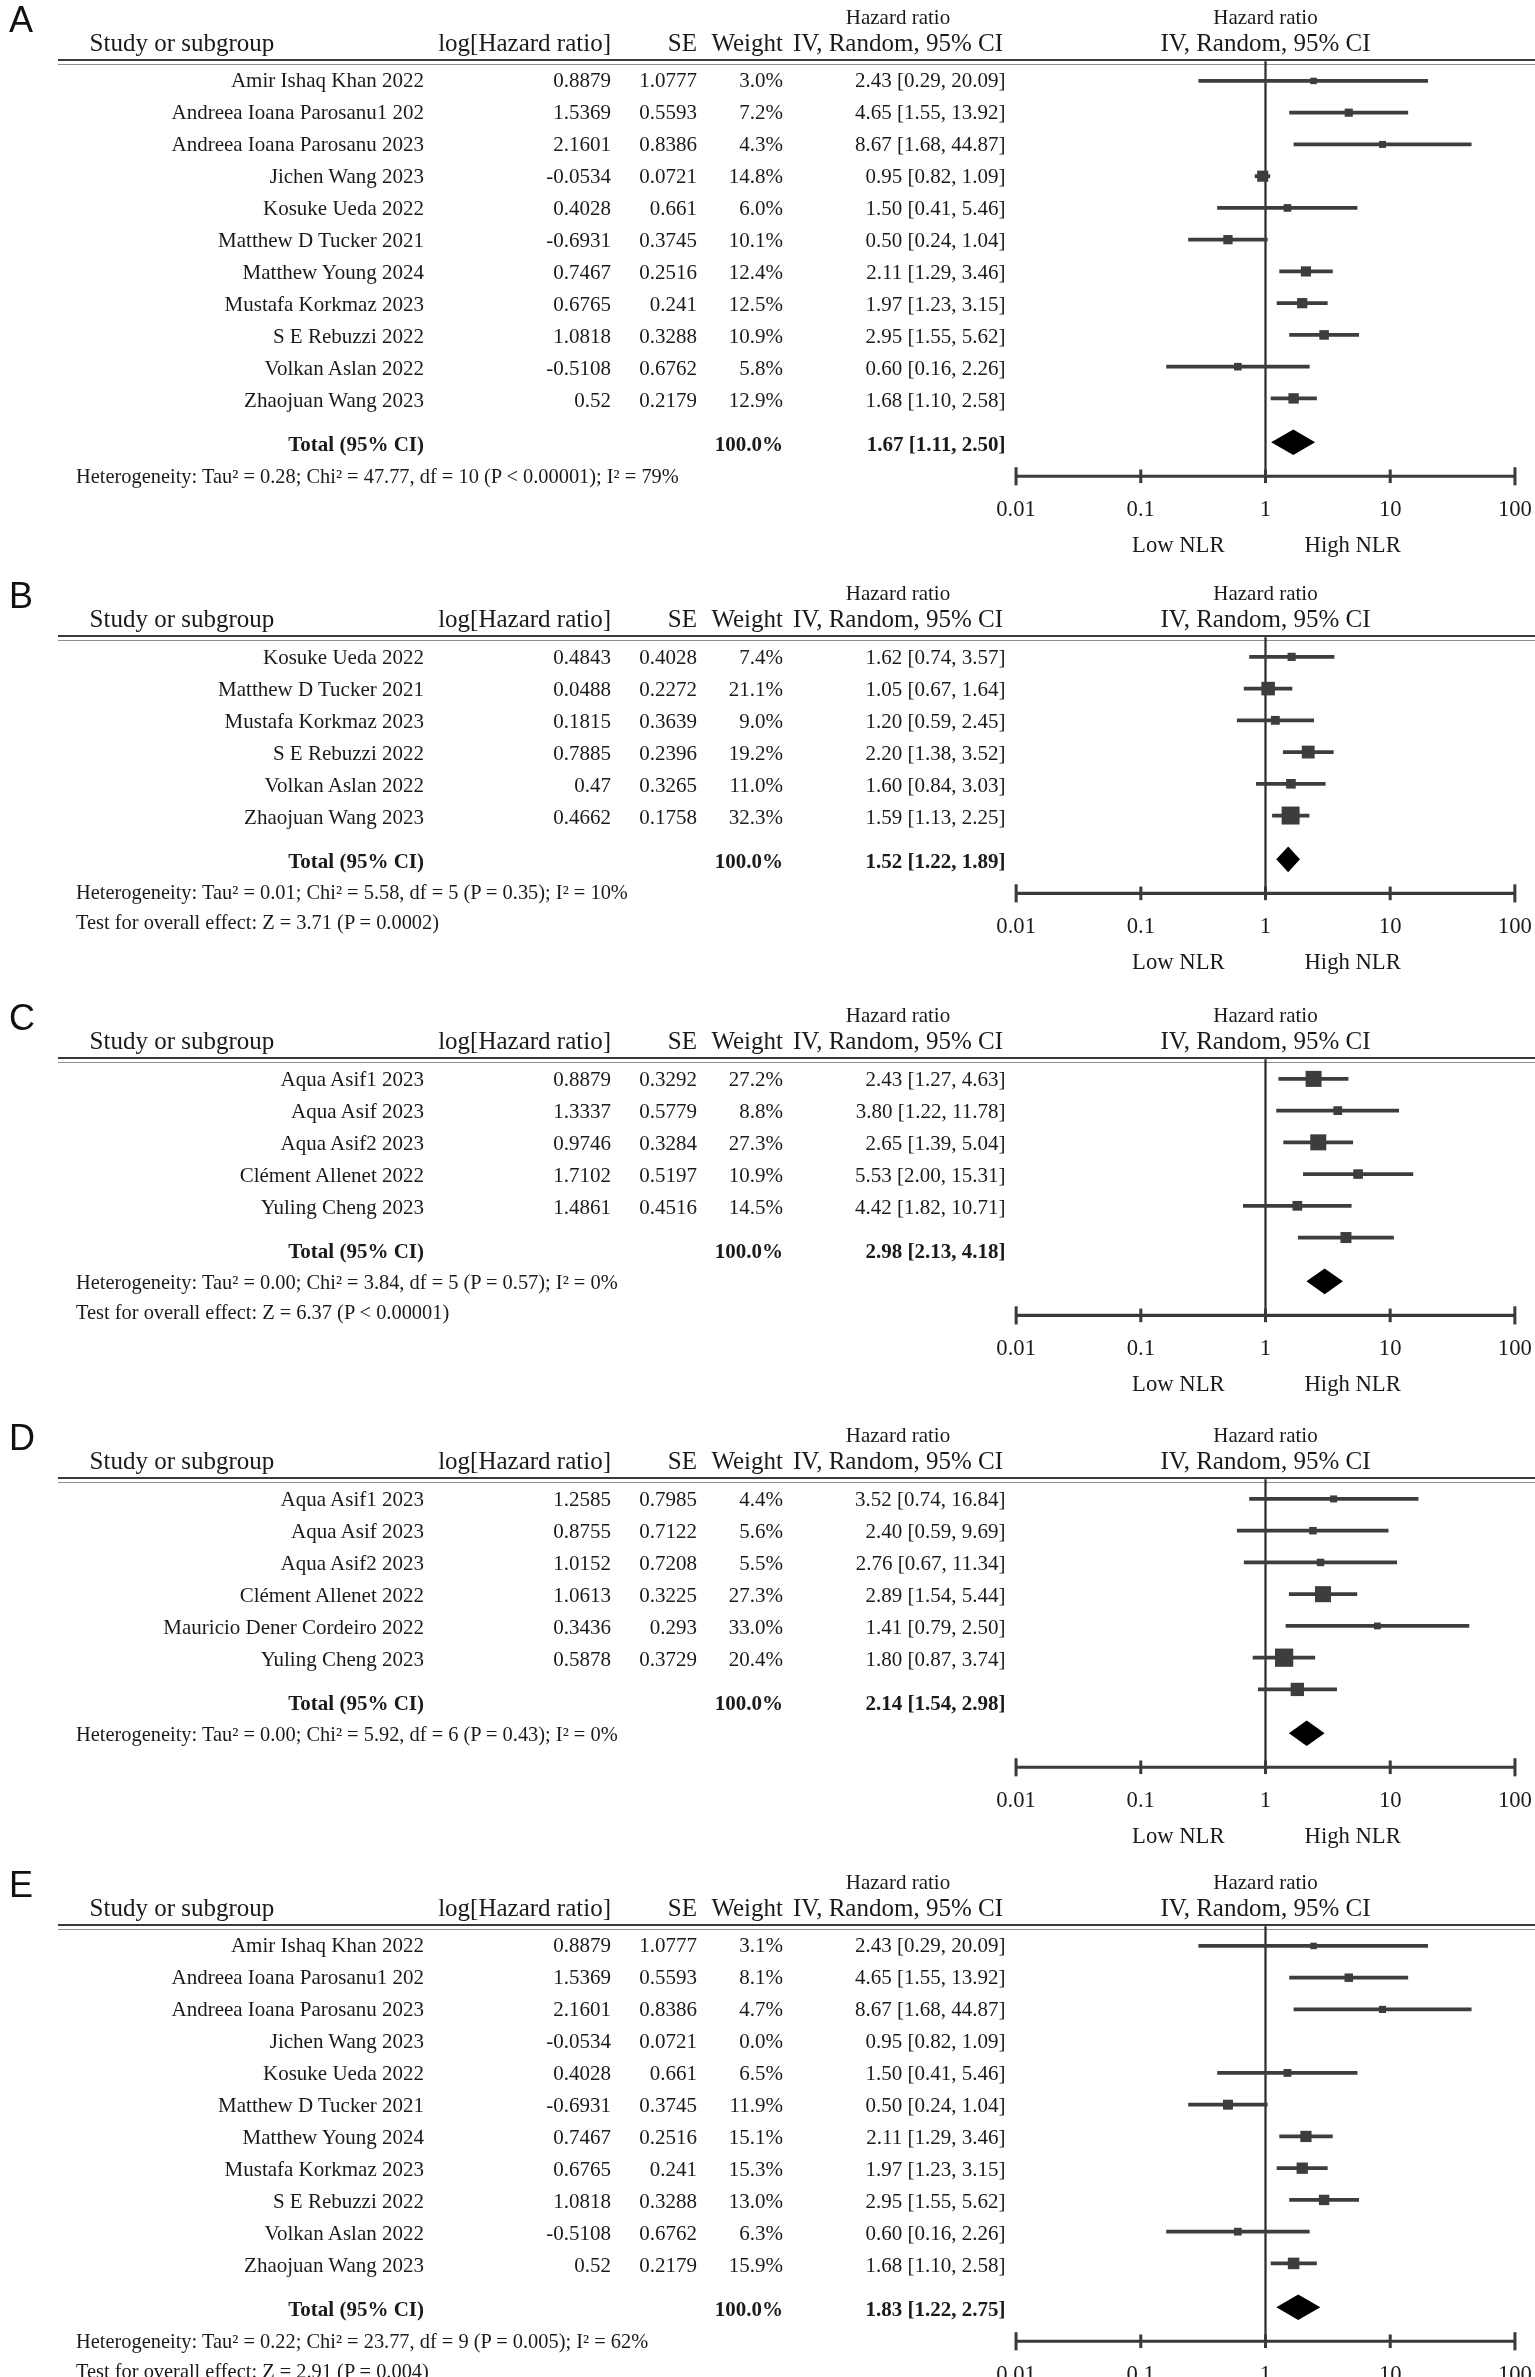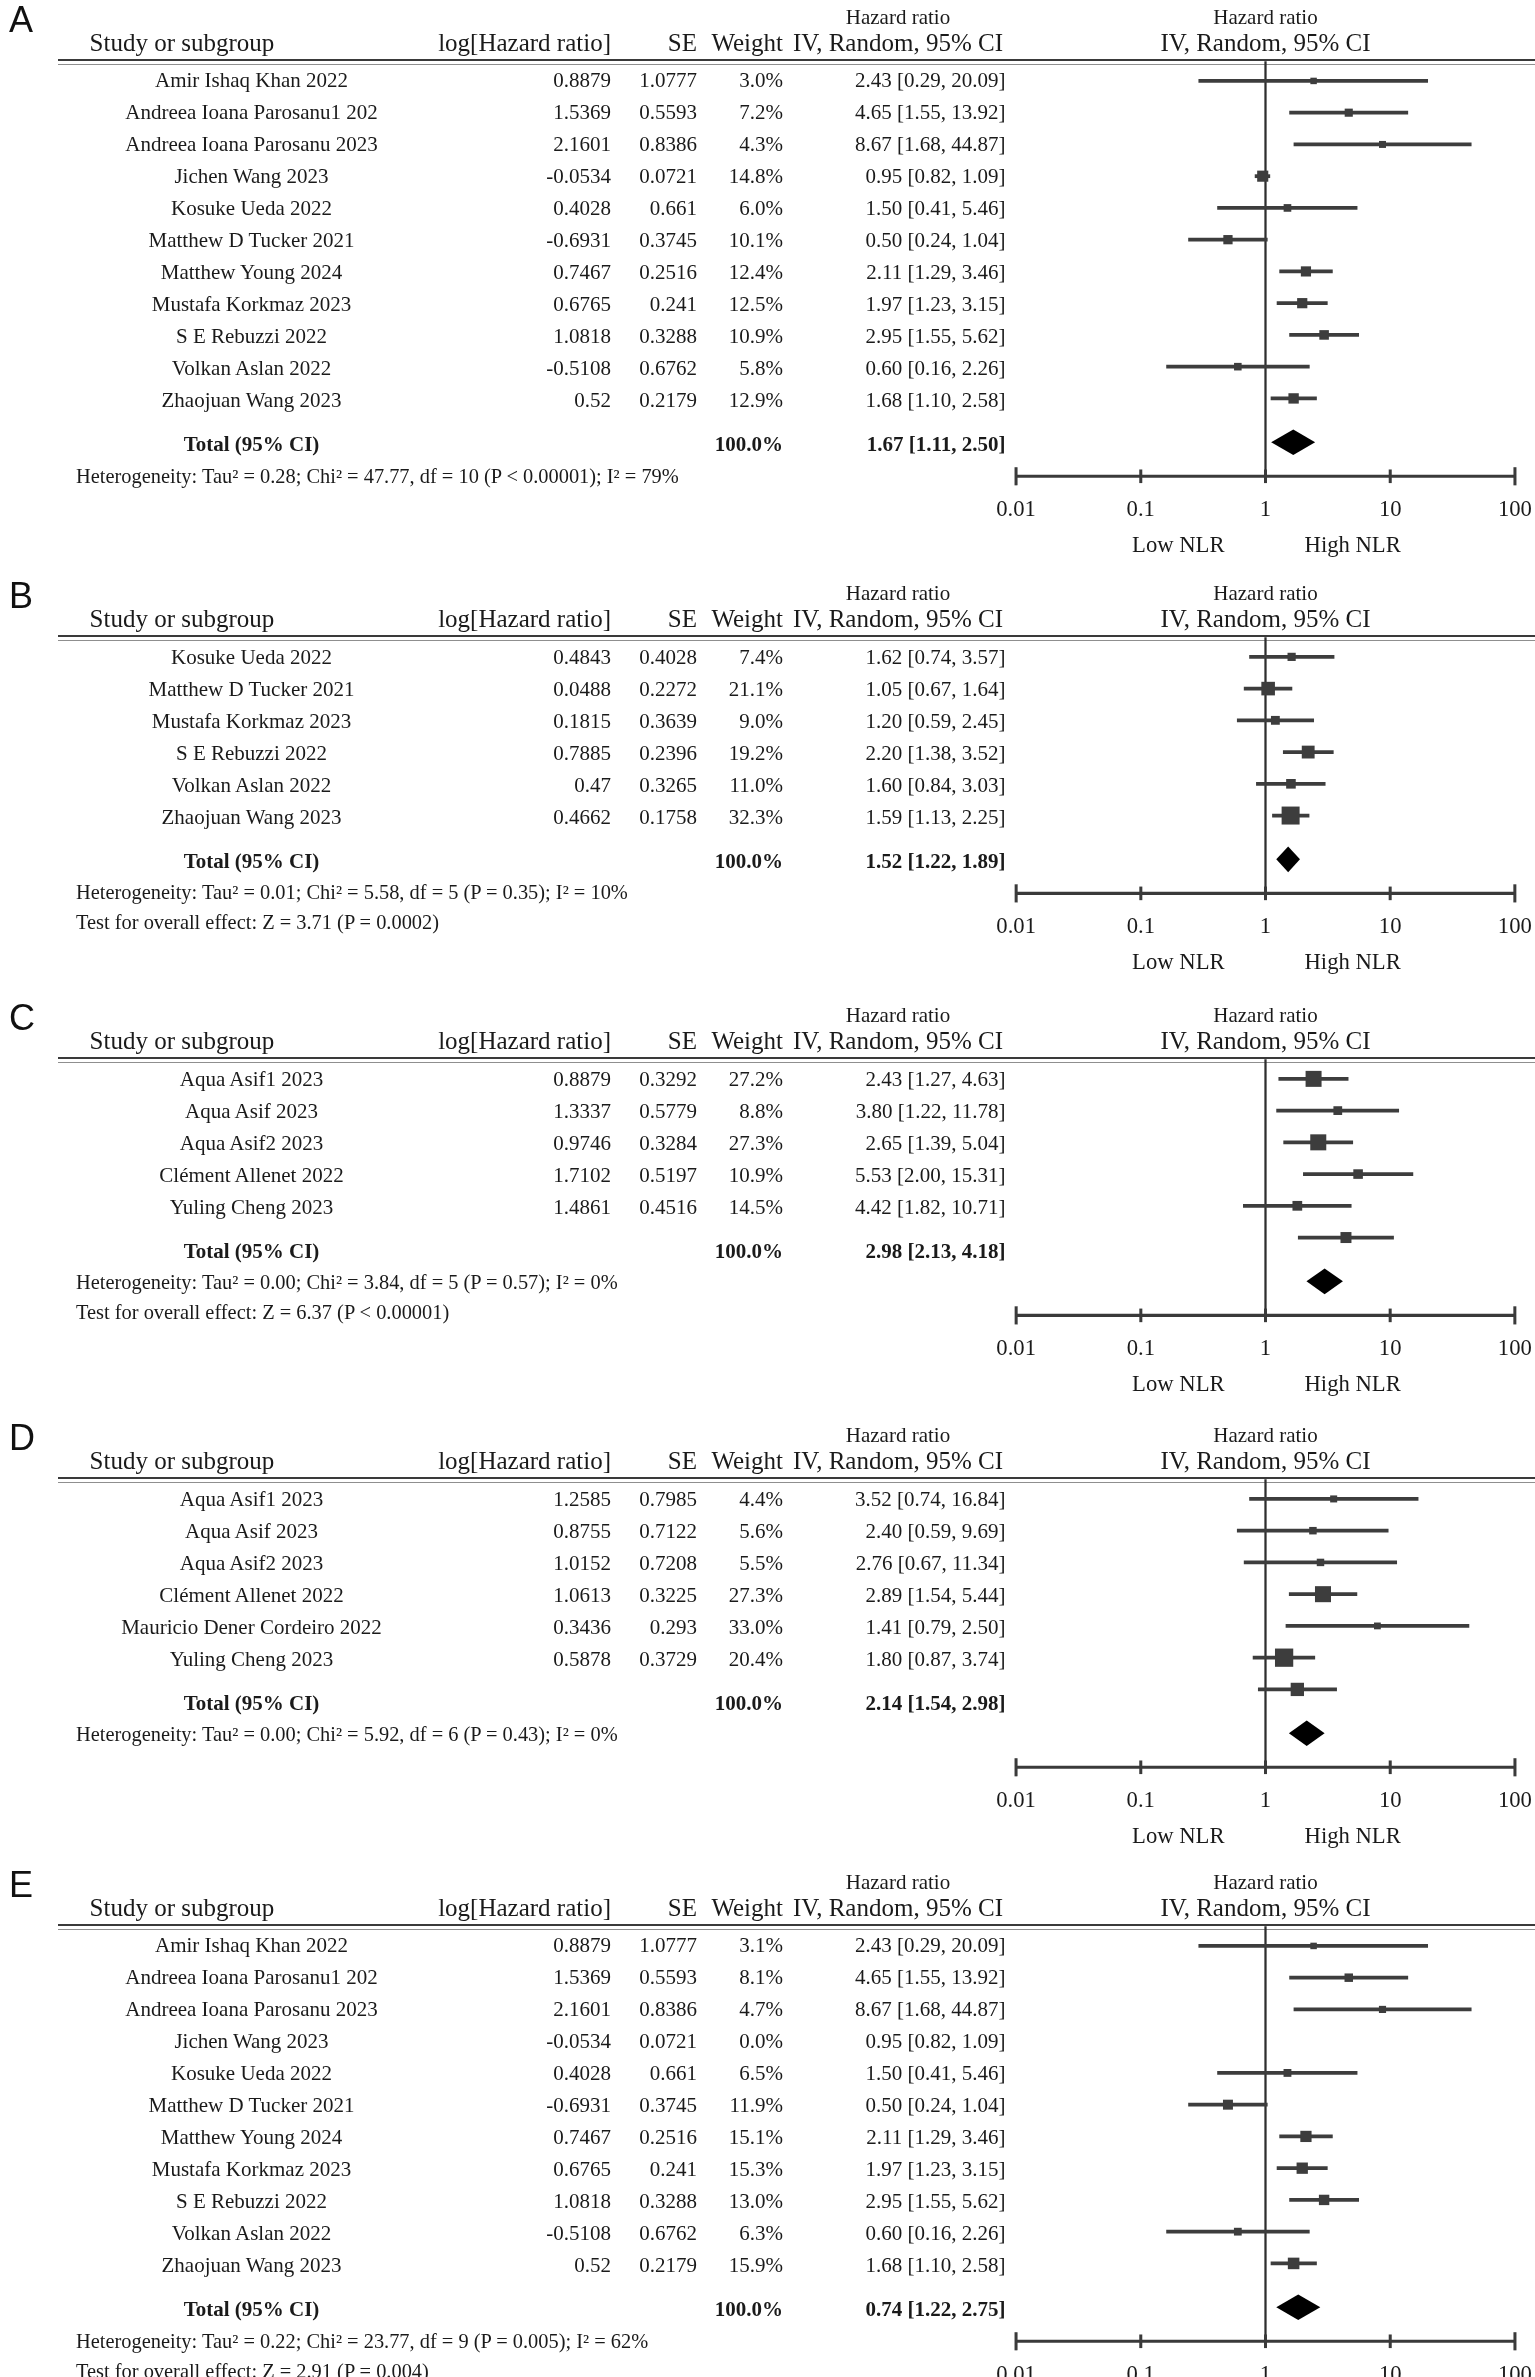--- a/index.html
+++ b/index.html
@@ -20,21 +20,21 @@
   .hcell.left{padding-left:13.6px;text-align:left;}
   .hcell.right{text-align:right;padding-right:3px;}
   .hcell.center{text-align:center;}
   .rule{
     margin-left:-18px;width:1478px;height:3px;margin-top:3px;
     border-top:2.3px solid #3a3a3a;border-bottom:1.5px solid #8f8f8f;
   }
   .pbody{position:relative;}
   .rgrid{display:grid;grid-template-columns:348px 190px 86px 86px 224px 511px;height:32px;align-items:center;font-size:21px;}
   .cell{white-space:nowrap;}
-  .c-study{padding-left:3px;text-align:center;}
+  .c-study{padding-left:3px;text-align:right;}
   .c-num{text-align:right;padding-right:3px;}
   .c-ci{text-align:right;padding-right:4.5px;}
   .gaprow{height:12px;}
   .total-row{font-weight:bold;}
   .foot-line{font-size:20.4px;height:30px;line-height:30px;white-space:nowrap;}
   .plot-svg{position:absolute;left:934px;top:0;overflow:visible;}
 </style>
 </head>
 <body>
 
@@ -637,21 +637,21 @@
             <div class="cell c-num">15.9%</div>
             <div class="cell c-ci">1.68 [1.10, 2.58]</div>
             <div class="cell"></div>
           </div>
           <div class="gaprow"></div>
           <div class="rgrid total-row">
             <div class="cell c-study">Total (95% CI)</div>
             <div class="cell c-num"></div>
             <div class="cell c-num"></div>
             <div class="cell c-num">100.0%</div>
-            <div class="cell c-ci">0.74 [1.22, 2.75]</div>
+            <div class="cell c-ci">1.83 [1.22, 2.75]</div>
             <div class="cell"></div>
           </div>
           <div class="foot-line">Heterogeneity: Tau² = 0.22; Chi² = 23.77, df = 9 (P = 0.005); I² = 62%</div>
           <div class="foot-line">Test for overall effect: Z = 2.91 (P = 0.004)</div>
           <svg width="511" height="496" class="plot-svg" viewBox="0 0 676 656">
             <line x1="338" y1="-5" x2="338" y2="544" stroke="#2e2e2e" stroke-width="3"></line>
             <line x1="249.29566965332776" y1="21" x2="552.9916895634611" y2="21" stroke="#3d3d3d" stroke-width="5"></line>
             <rect x="397.3190351437215" y="16.694" width="8.612" height="8.612" fill="#3d3d3d"></rect>
             <line x1="369.4047301980981" y1="63" x2="526.7004738202996" y2="63" stroke="#3d3d3d" stroke-width="5"></line>
             <rect x="442.5237372268424" y="57.394" width="11.212" height="11.212" fill="#3d3d3d"></rect>

